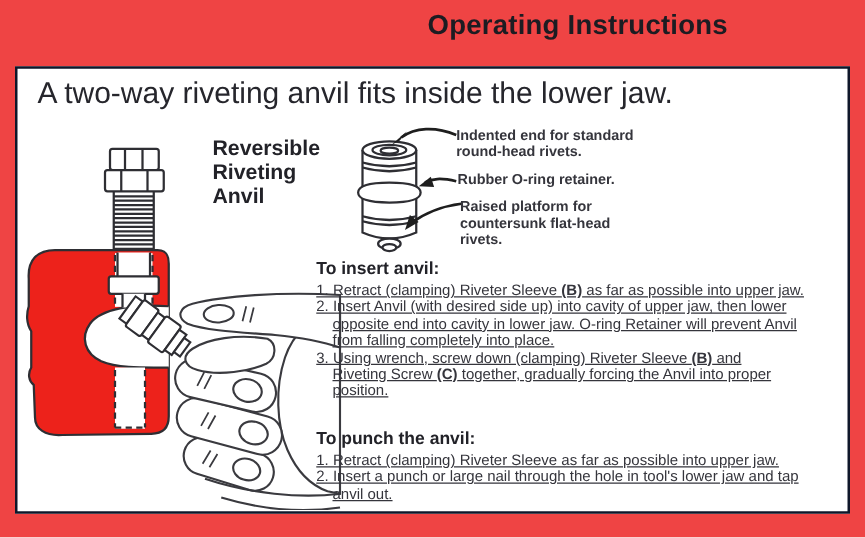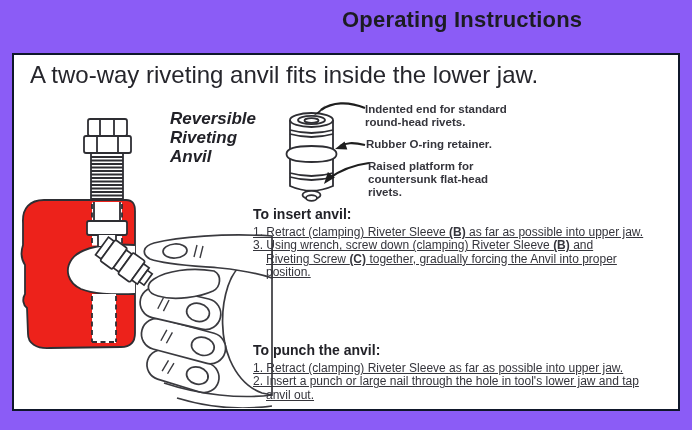--- a/index.html
+++ b/index.html
@@ -1,26 +1,26 @@
 <!DOCTYPE html>
 <html><head>
 <meta charset="utf-8">
 <style>
   html,body{margin:0;padding:0;background:#fff;}
-  .page{position:relative;width:692px;height:430px;background:#8b5cf6;overflow:hidden;
+  .page{position:relative;width:692px;height:430px;background:#ef4444;overflow:hidden;
         font-family:"Liberation Sans", sans-serif;color:#35353c;}
   .page-title{position:absolute;left:342px;top:7px;font-size:22px;font-weight:bold;
         color:#1c1c22;letter-spacing:.2px;white-space:nowrap;}
   .panel{position:absolute;left:12px;top:53px;width:668px;height:358px;
         border:2px solid #0f172a;box-sizing:border-box;background:#fff;}
   .panel-heading{position:absolute;left:16px;top:5px;font-size:24px;line-height:30px;
         color:#26262c;white-space:nowrap;}
   .tool-art{position:absolute;left:0px;top:41px;width:262px;height:312px;}
   .tool-label{position:absolute;left:156px;top:54px;font-size:17px;font-weight:bold;
-        line-height:19px;color:#222228;white-space:pre-line;font-style:italic;}
+        line-height:19px;color:#222228;white-space:pre-line;}
   .anvil-art{position:absolute;left:266px;top:45px;width:110px;height:112px;}
   .callout{position:absolute;font-size:11.5px;line-height:13px;color:#35353c;white-space:pre-line;font-weight:bold;}
   .callout-1{left:351px;top:48px;}
   .callout-2{left:352px;top:83px;}
   .callout-3{left:354px;top:105px;}
   .section{position:absolute;left:239px;width:437px;}
   .section-insert{top:151px;}
   .section-remove{top:287px;}
   .section-heading{font-size:14px;font-weight:bold;color:#222228;margin:0 0 4px 0;}
   .step{font-size:12px;line-height:13.4px;color:#35353c;
@@ -131,20 +131,23 @@
     <div class="callout callout-1">Indented end for standard
 round-head rivets.</div>
     <div class="callout callout-2">Rubber O-ring retainer.</div>
     <div class="callout callout-3">Raised platform for
 countersunk flat-head
 rivets.</div>
 
     <div class="section section-insert">
       <div class="section-heading">To insert anvil:</div>
       <div class="step">1. Retract (clamping) Riveter Sleeve <b>(B)</b> as far as possible into upper jaw.</div>
+      <div class="step">2. Insert Anvil (with desired side up) into cavity of upper jaw, then lower
+opposite end into cavity in lower jaw.  O-ring Retainer will prevent Anvil
+from falling completely into place.</div>
       <div class="step">3. Using wrench, screw down (clamping) Riveter Sleeve <b>(B)</b> and
 Riveting Screw <b>(C)</b> together, gradually forcing the Anvil into proper
 position.</div>
     </div>
 
     <div class="section section-remove">
       <div class="section-heading">To punch the anvil:</div>
       <div class="step">1. Retract (clamping) Riveter Sleeve as far as possible into upper jaw.</div>
       <div class="step">2. Insert a punch or large nail through the hole in tool's lower jaw and tap
 anvil out.</div>

